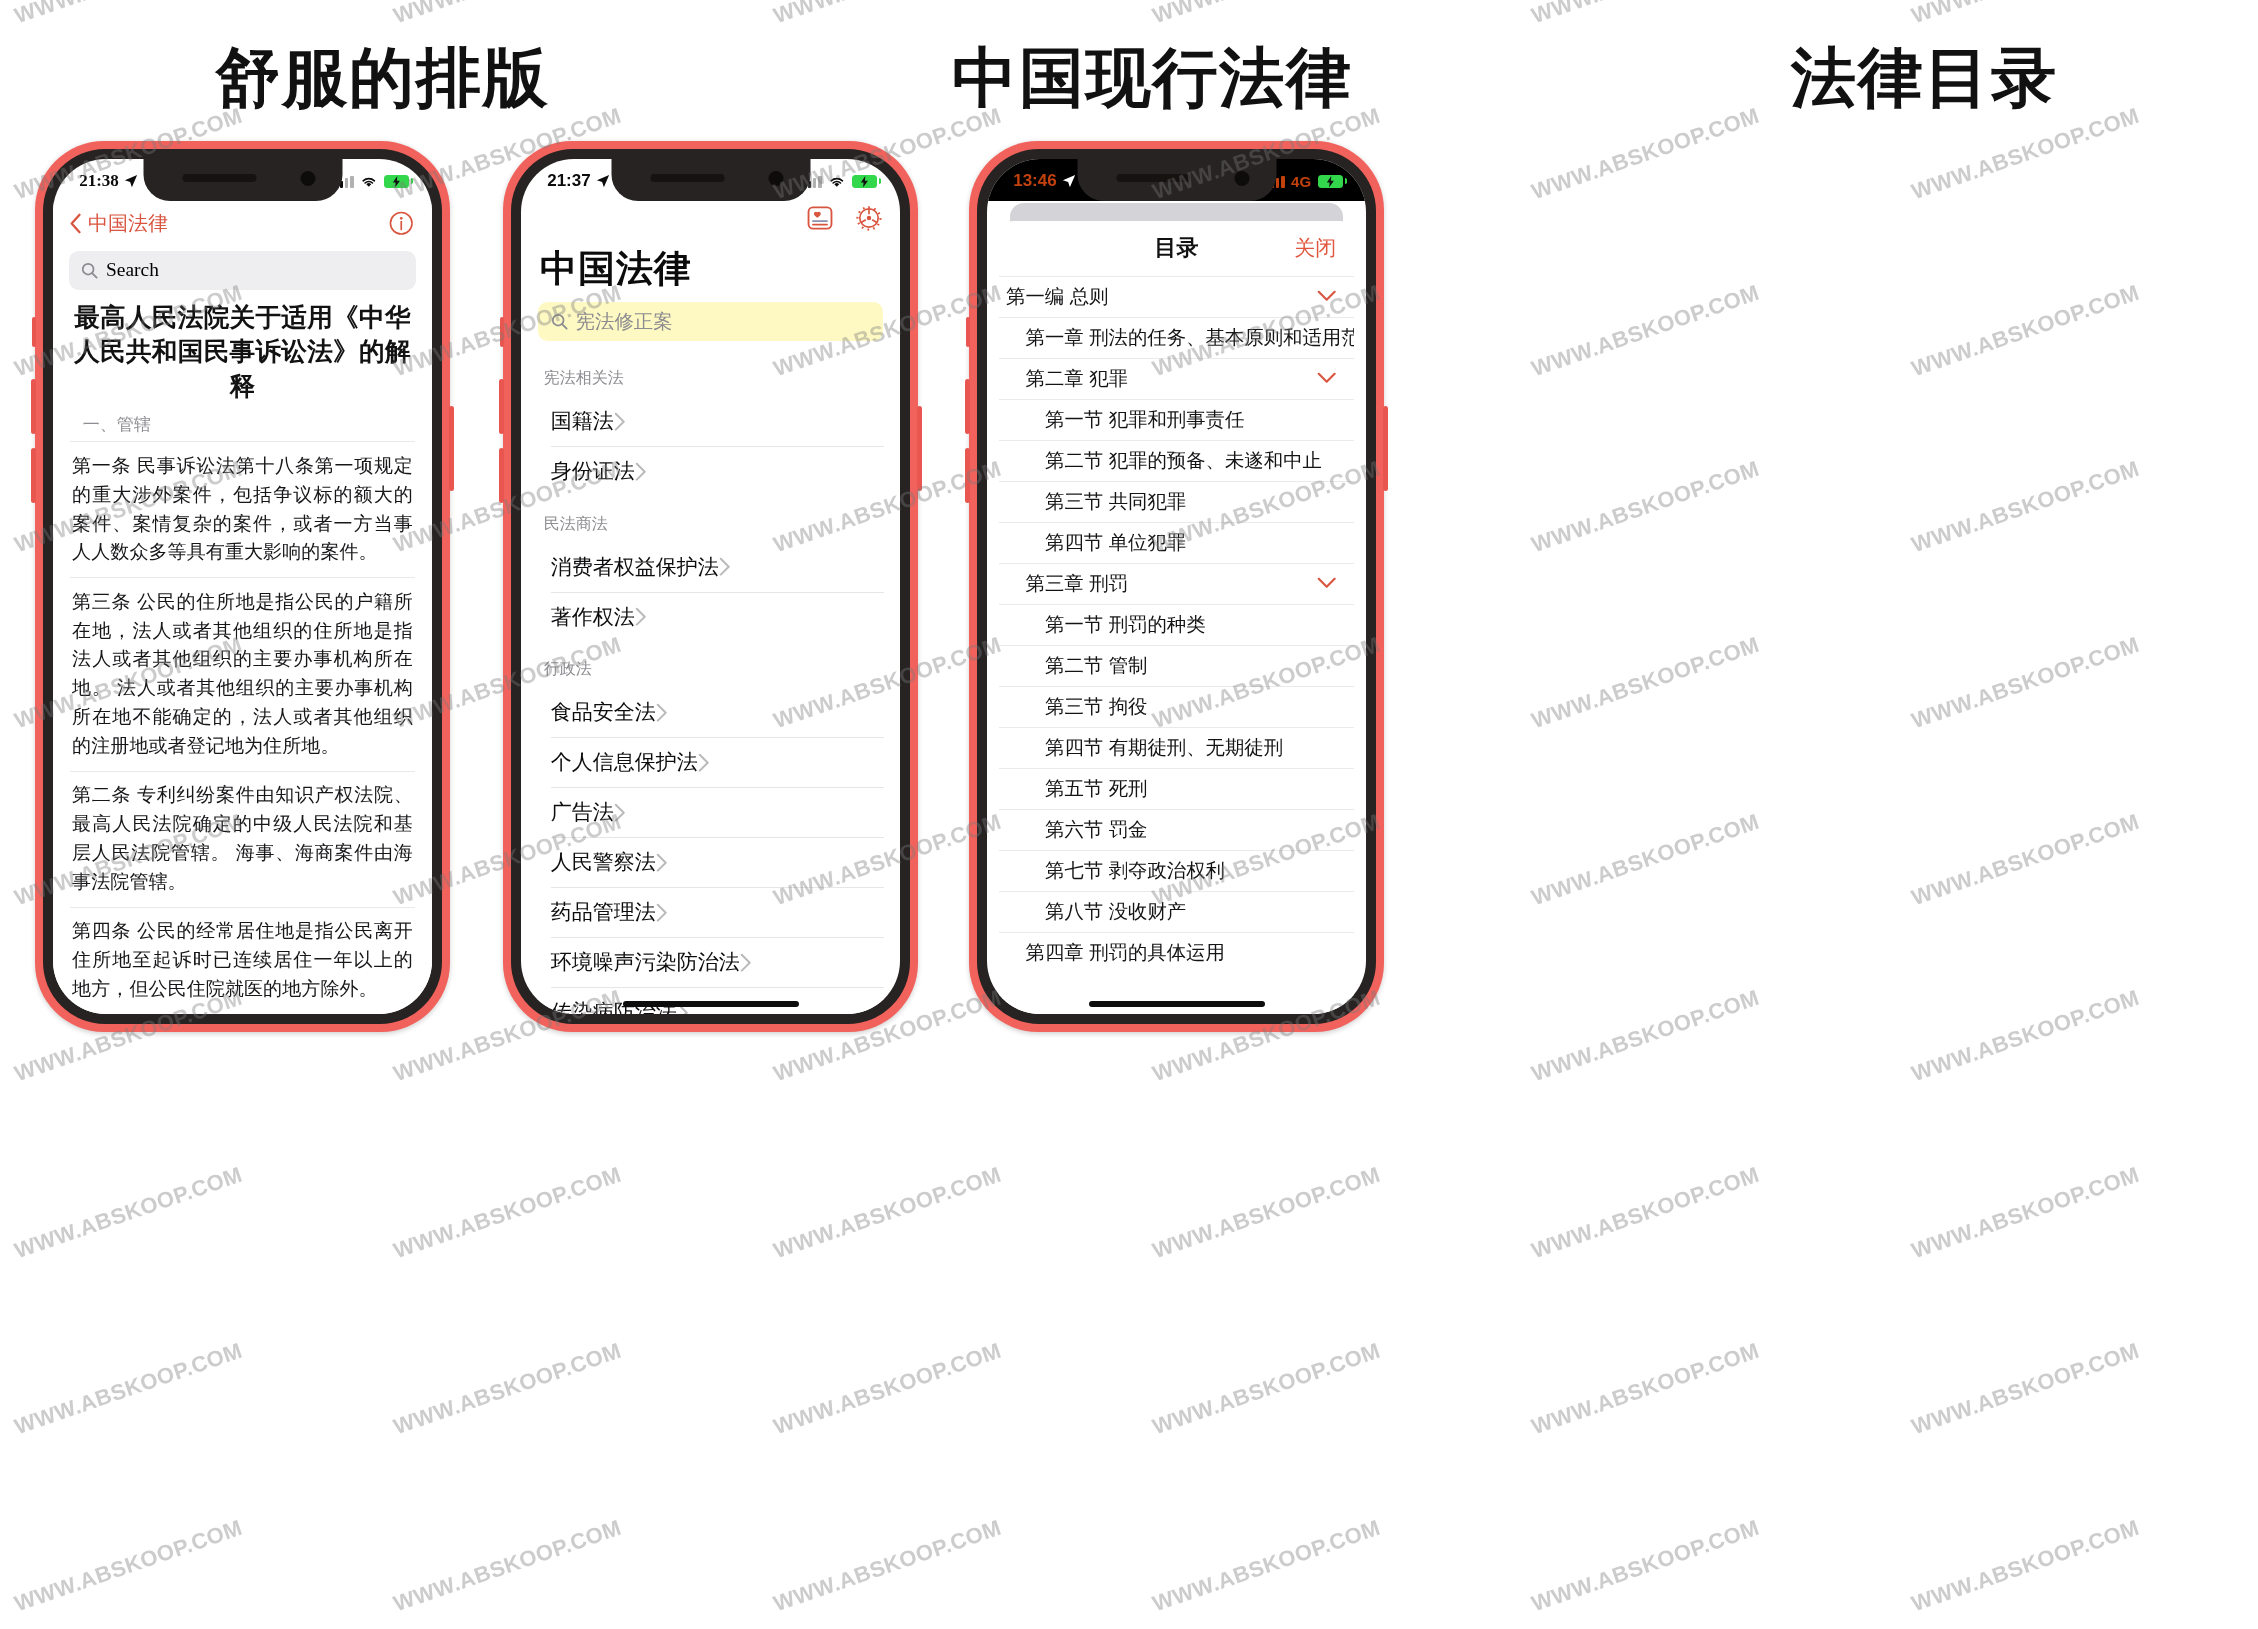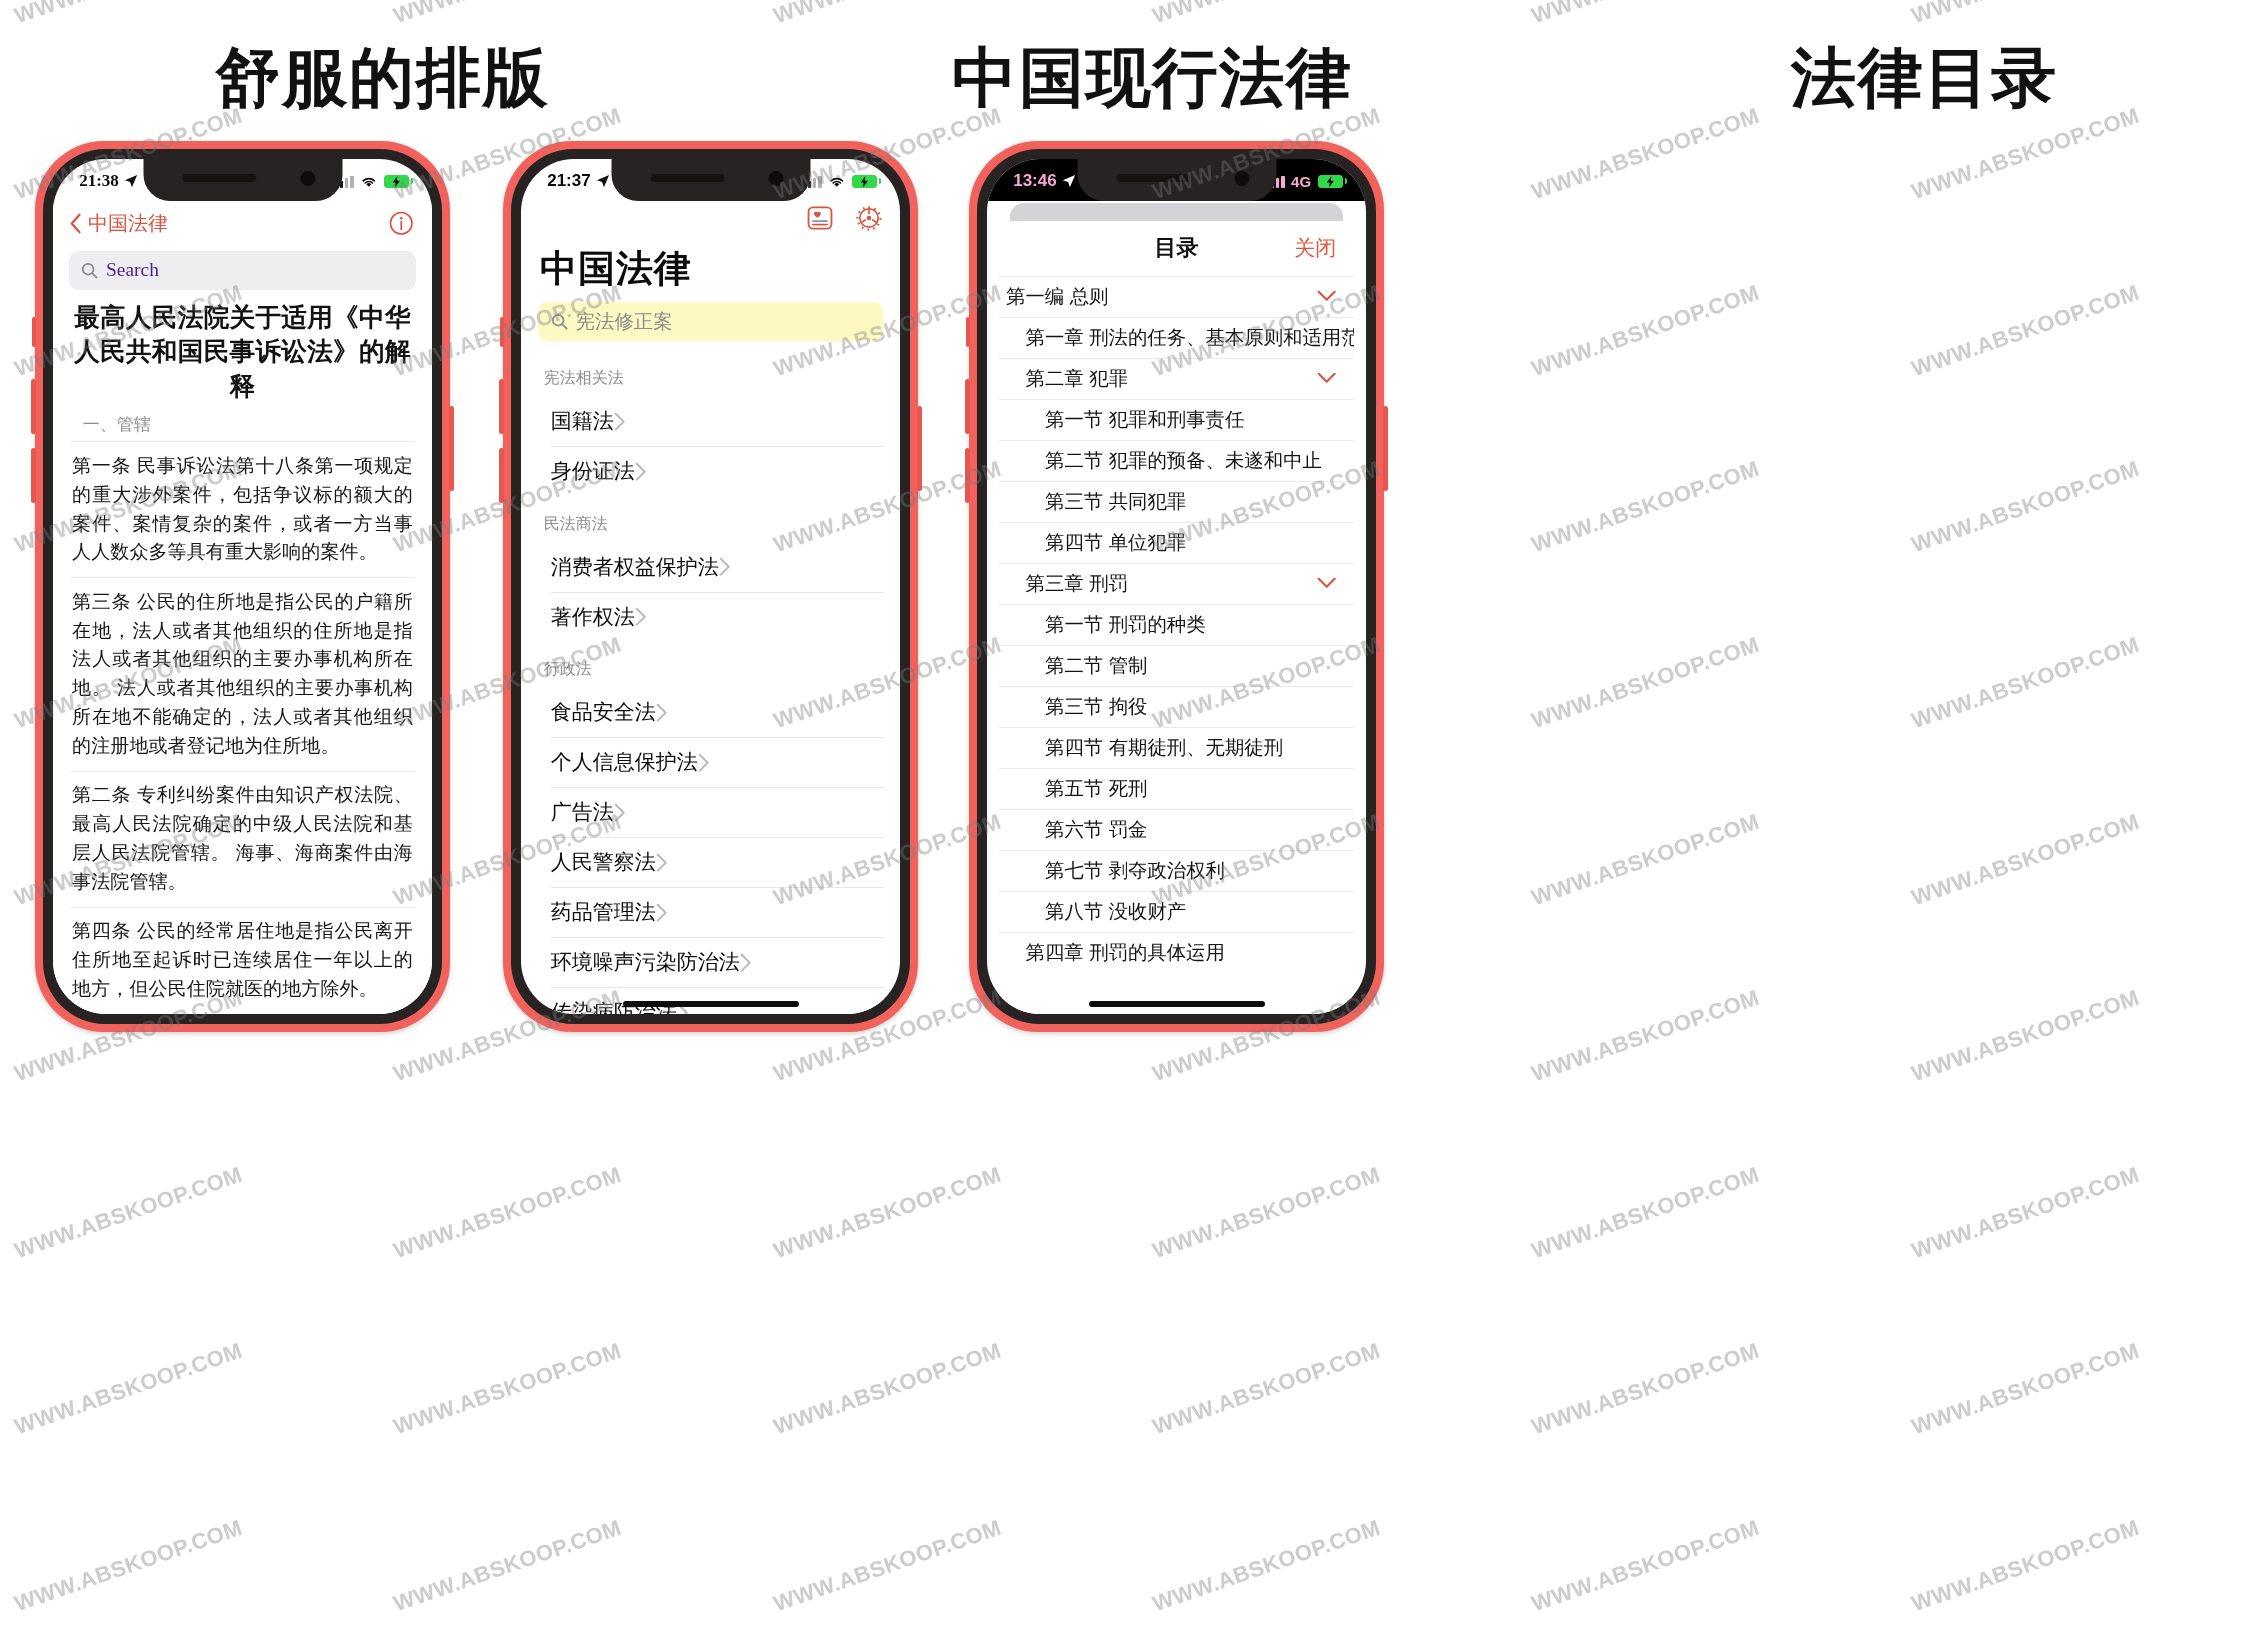--- a/index.html
+++ b/index.html
@@ -76,21 +76,21 @@
   }
 
   
   .statusbar {
     position:absolute; top:0; left:0; width:100%; height:42px;
     display:flex; align-items:center; justify-content:space-between;
     padding:3.5px 23px 0 26.5px;
     font-size:17px; font-weight:700; z-index:25;
   }
   .statusbar.light { color:#0b0b0b; }
-  .statusbar.dark  { color:#f9a8d4; background:#000; }
+  .statusbar.dark  { color:#c2410c; background:#000; }
   .sb-left { display:flex; align-items:center; gap:5.3px; }
   .sb-right { display:flex; align-items:center; gap:6.2px; }
   .loc-arrow { width:14px; height:14px; display:inline-block; }
 
   .bars { display:flex; align-items:flex-end; gap:1.8px; height:13.2px; }
   .bars i { width:3.5px; border-radius:0.9px; background:currentColor; display:block; }
   .bars i:nth-child(1){ height:4.4px; }
   .bars i:nth-child(2){ height:7px; }
   .bars i:nth-child(3){ height:9.7px; }
   .bars i:nth-child(4){ height:12.4px; }
@@ -118,21 +118,21 @@
   .chev-back { width:13.2px; height:21px; }
   .back-label { font-size:20px; font-weight:500; }
   .info-icon { width:26.5px; height:26.5px; }
 
   .p1-search {
     position:absolute; top:92px; left:16px; width:calc(100% - 32px);
     height:39px; background:#eeeef0; border-radius:9.7px;
     display:flex; align-items:center; gap:8px; padding:0 12.4px; z-index:12;
   }
   .p1-search .mag { width:17px; height:17px; }
-  .p1-search .ph { font-size:19.4px; color:#4c1d95; }
+  .p1-search .ph { font-size:19.4px; color:#000000; }
 
   .p1-body {
     position:absolute; top:139px; left:0; width:100%; bottom:0;
     padding:0 17.6px; background:#fff; overflow:hidden;
   }
   .doc-title {
     font-size:25.6px; font-weight:700; line-height:1.34; color:#121212;
     text-align:center; letter-spacing:0.3px; margin:3.5px 0 8.8px;
   }
   .doc-sub {

